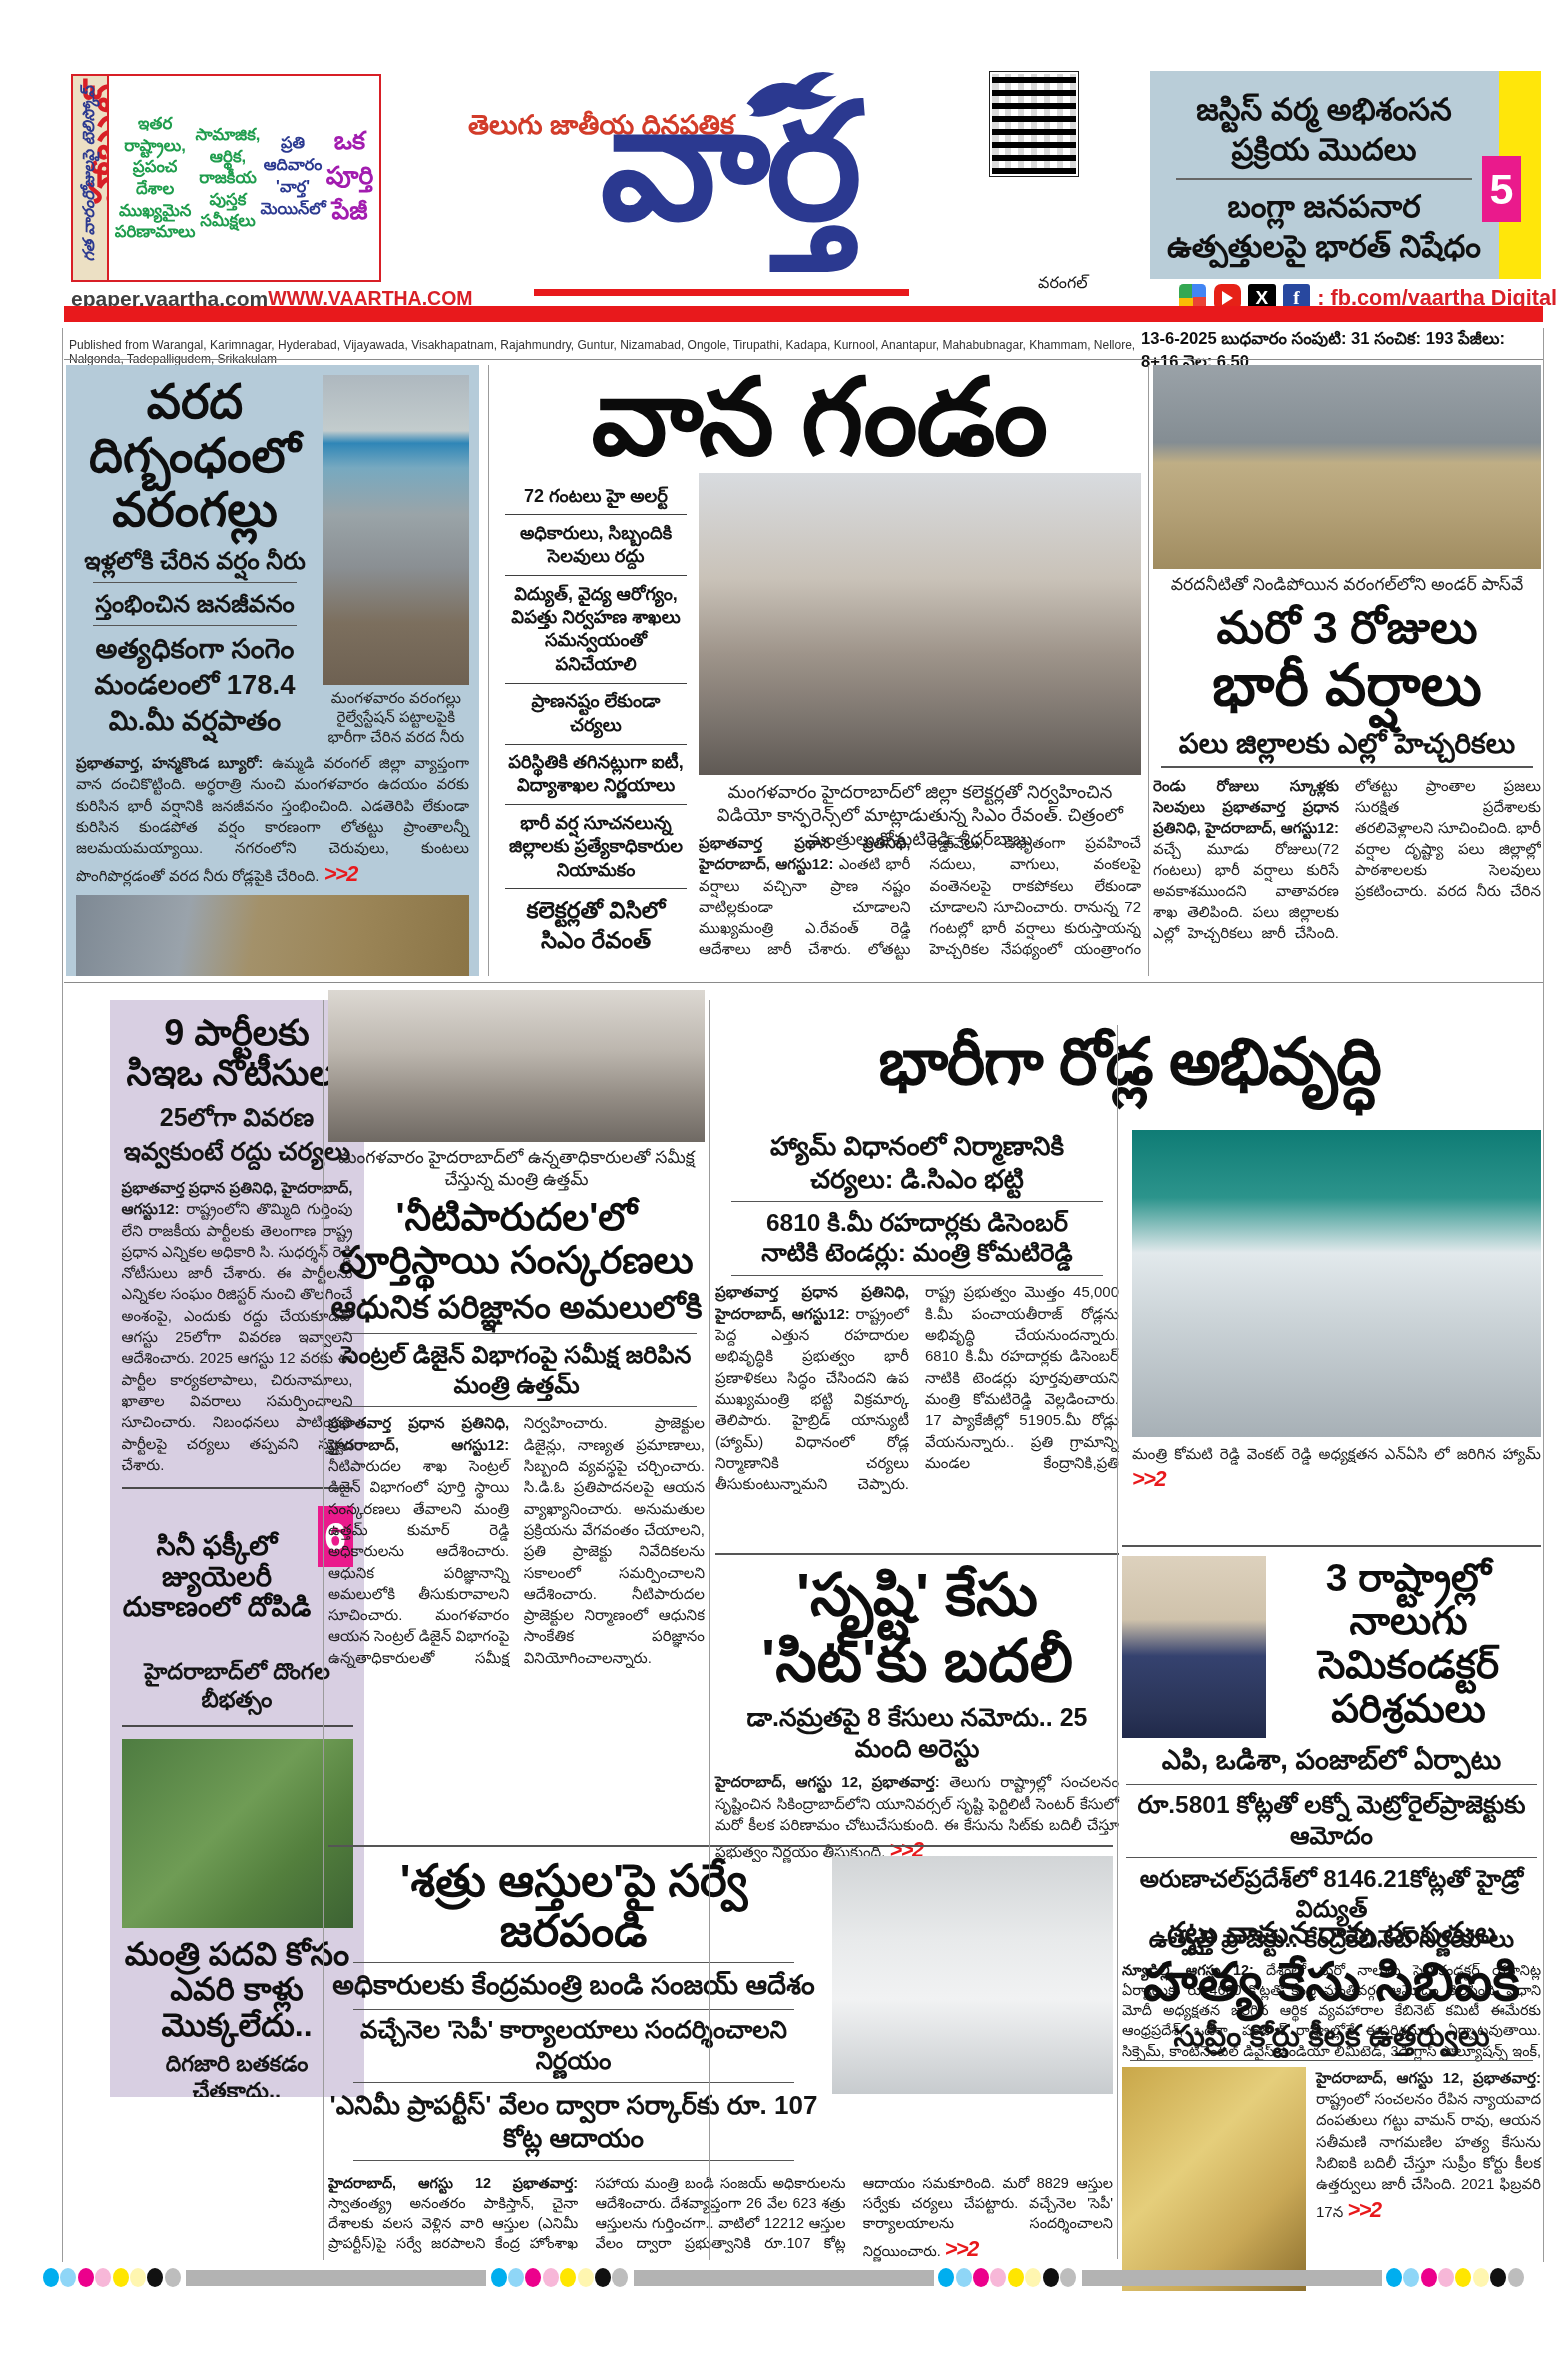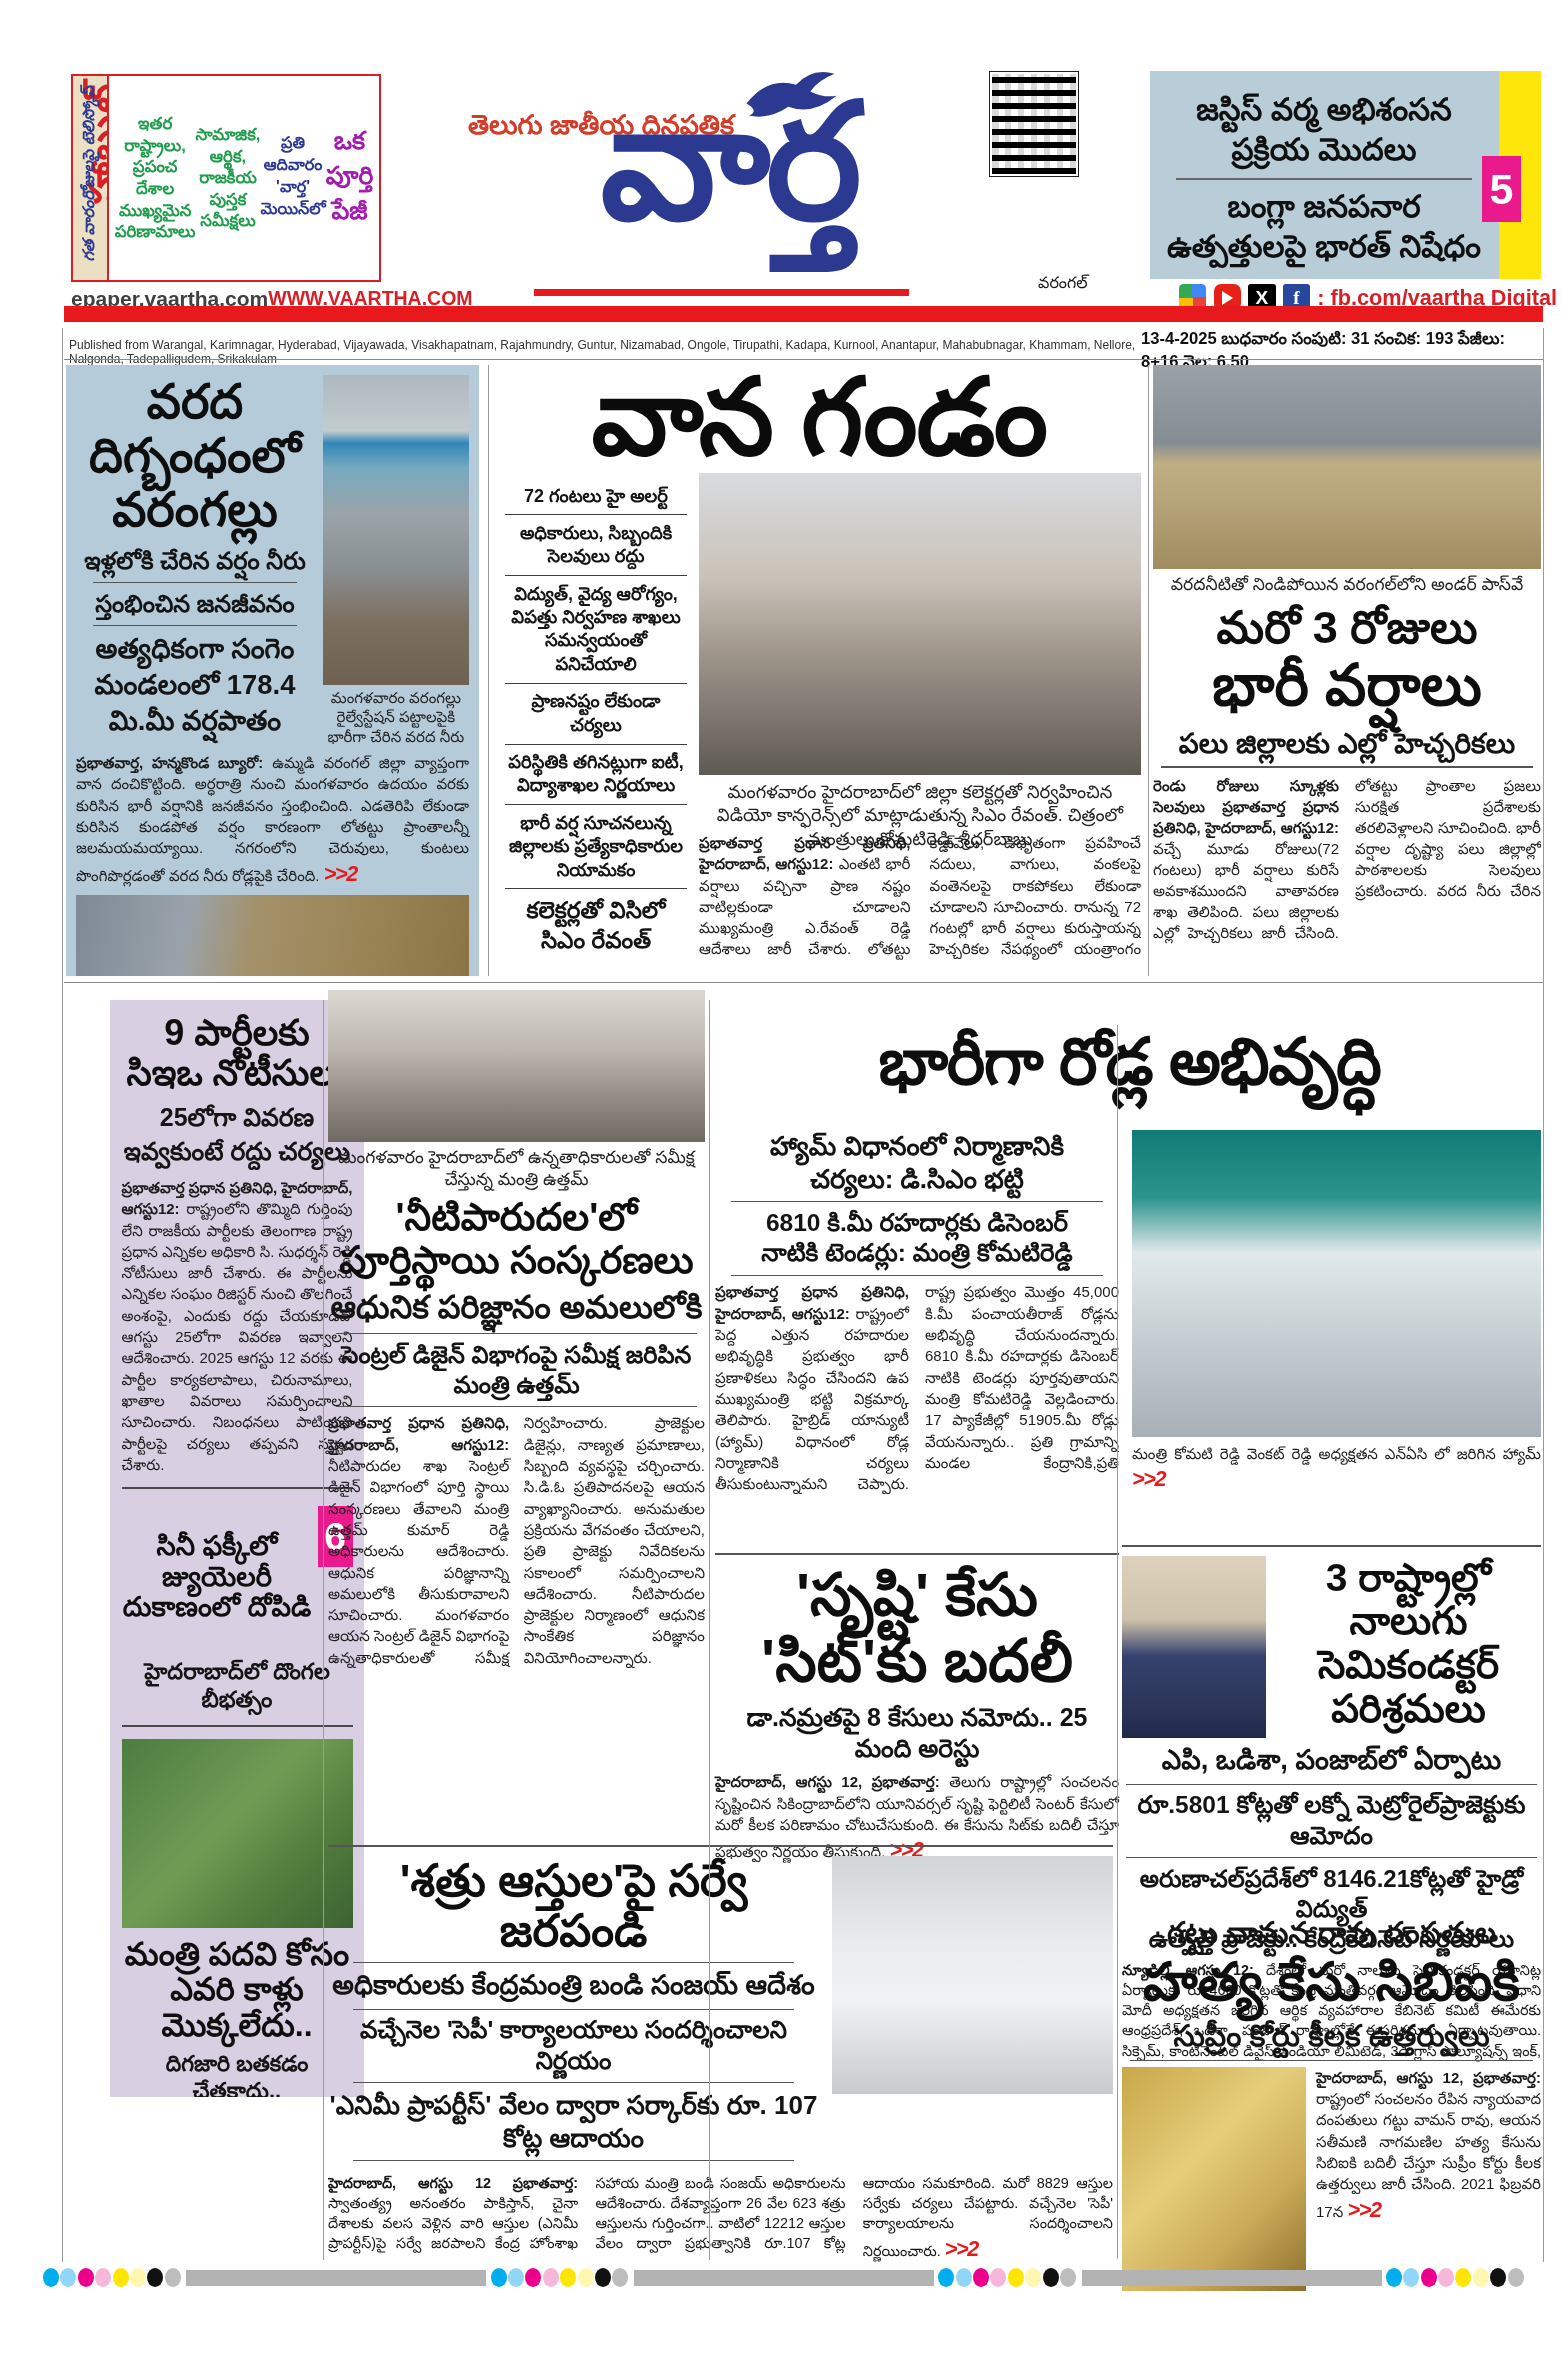--- a/index.html
+++ b/index.html
@@ -169,21 +169,21 @@
         <span class="tri"></span>
       </span>
     <span class="ic ic-x">X</span>
     <span class="ic ic-fb">f</span>
     <span style="color:#d81f26;font-weight:900;font-size:21.7px;">: fb.com/vaartha Digital</span>
   </div>
 
   <div class="abs" id="redbar"></div>
   <div class="abs" id="dateline">
     <span class="pub">Published from Warangal, Karimnagar, Hyderabad, Vijayawada, Visakhapatnam, Rajahmundry, Guntur, Nizamabad, Ongole, Tirupathi, Kadapa, Kurnool, Anantapur, Mahabubnagar, Khammam, Nellore, Nalgonda, Tadepalligudem, Srikakulam</span>
-    <span class="iss">13-4-2025 బుధవారం సంపుటి: 31 సంచిక: 193 పేజీలు: 8+16  వెల: 6.50</span>
+    <span class="iss">13-6-2025 బుధవారం సంపుటి: 31 సంచిక: 193 పేజీలు: 8+16  వెల: 6.50</span>
   </div>
   <div class="abs hline" style="left:64px;top:359px;width:1479px;"></div>
 
   <div class="abs" id="leftbox">
     <div class="row1">
       <div class="lcol">
         <div class="hl pre ctr" id="flood-hl">వరద
 దిగ్బంధంలో
 వరంగల్లు</div>
         <div class="sub ctr" style="font-size:24px;margin-top:10px;">ఇళ్లలోకి చేరిన వర్షం నీరు</div>

